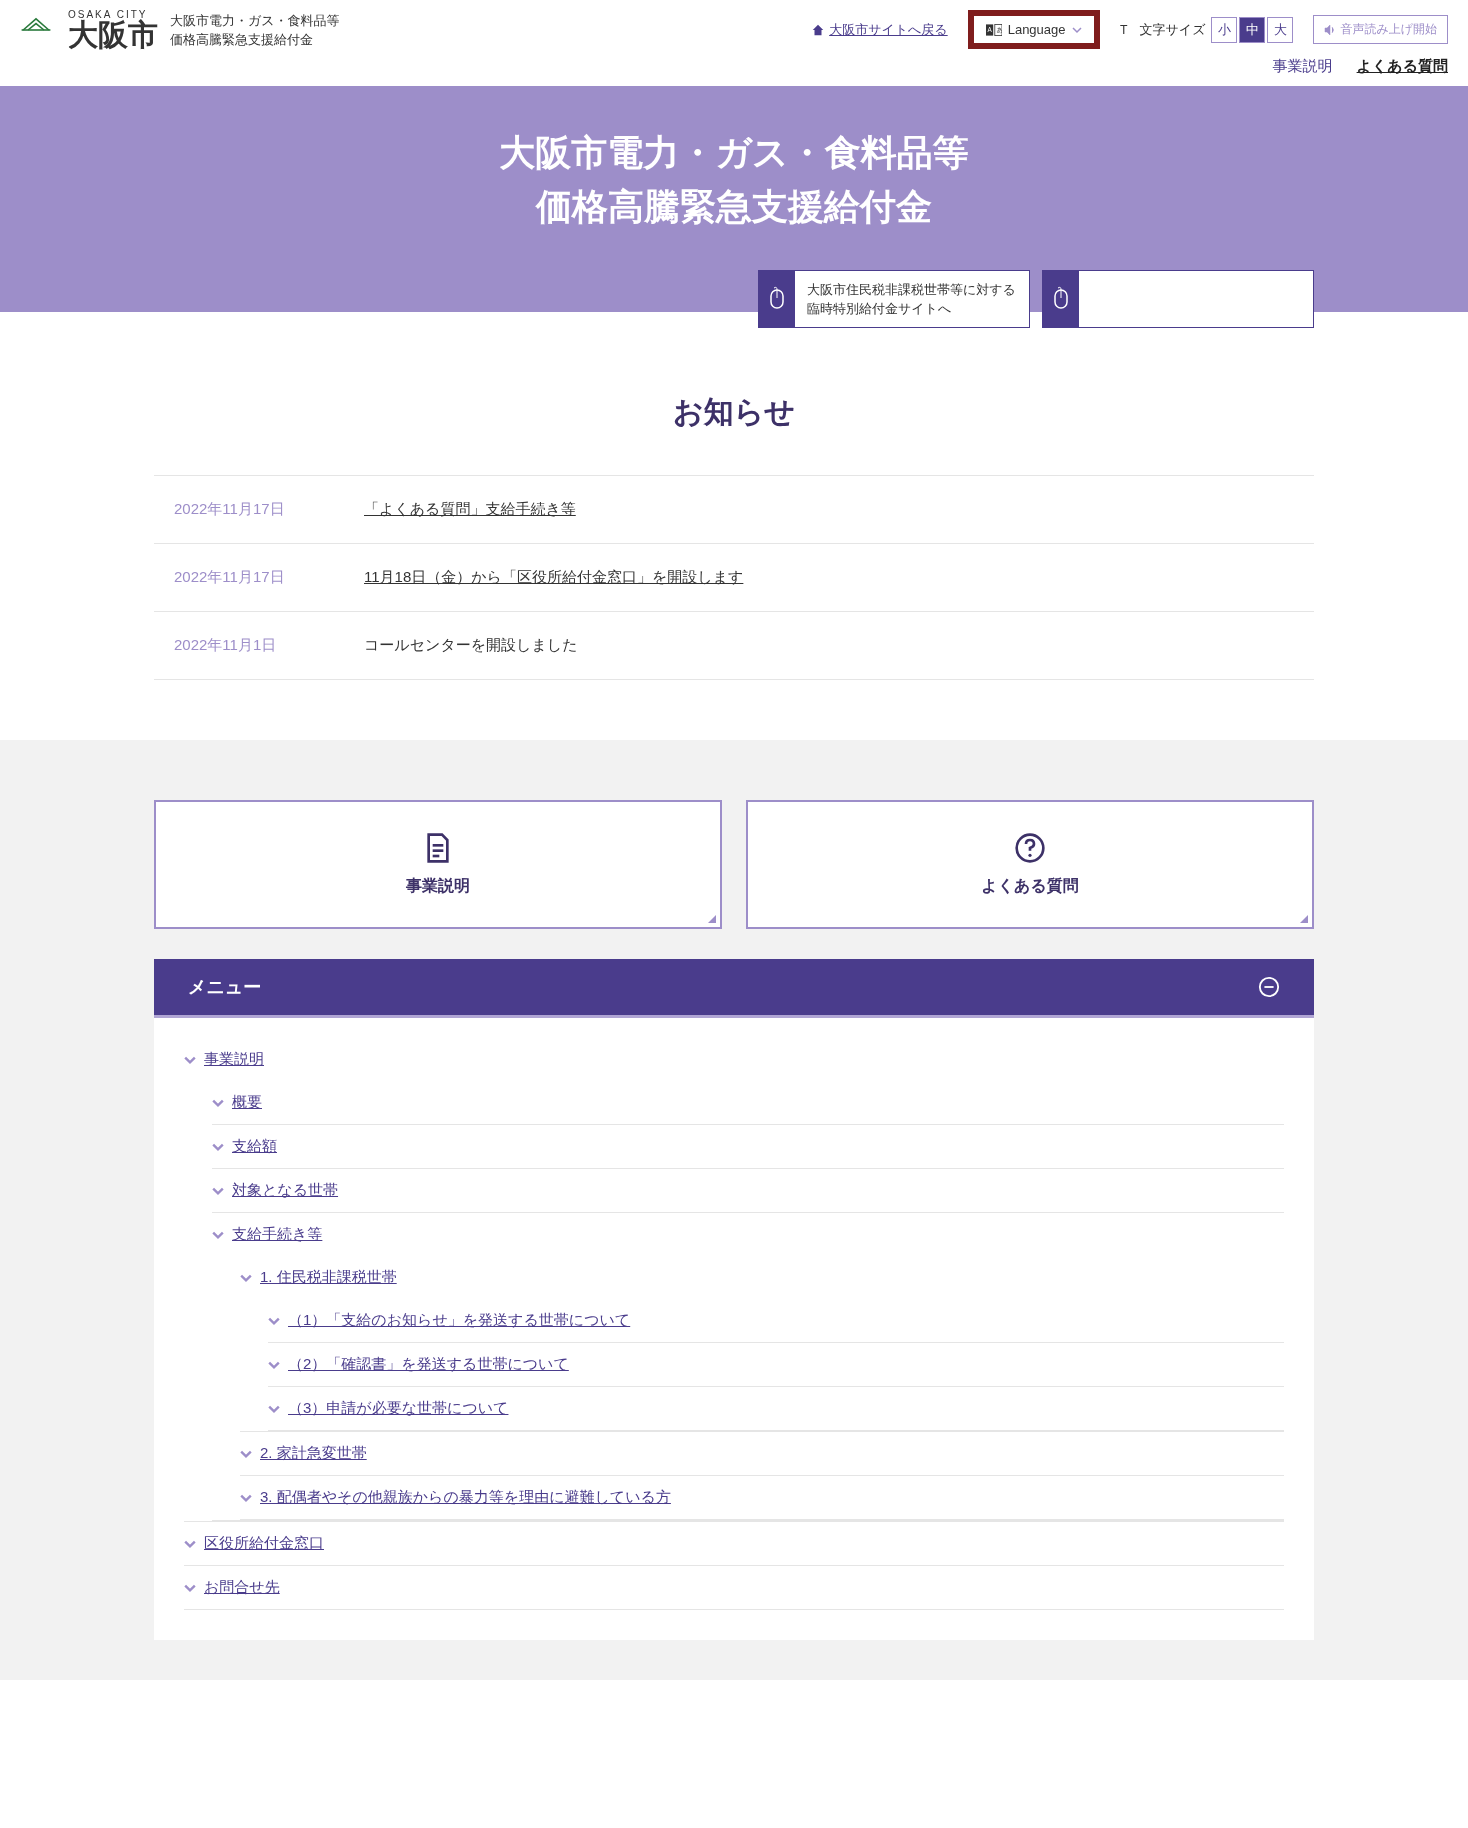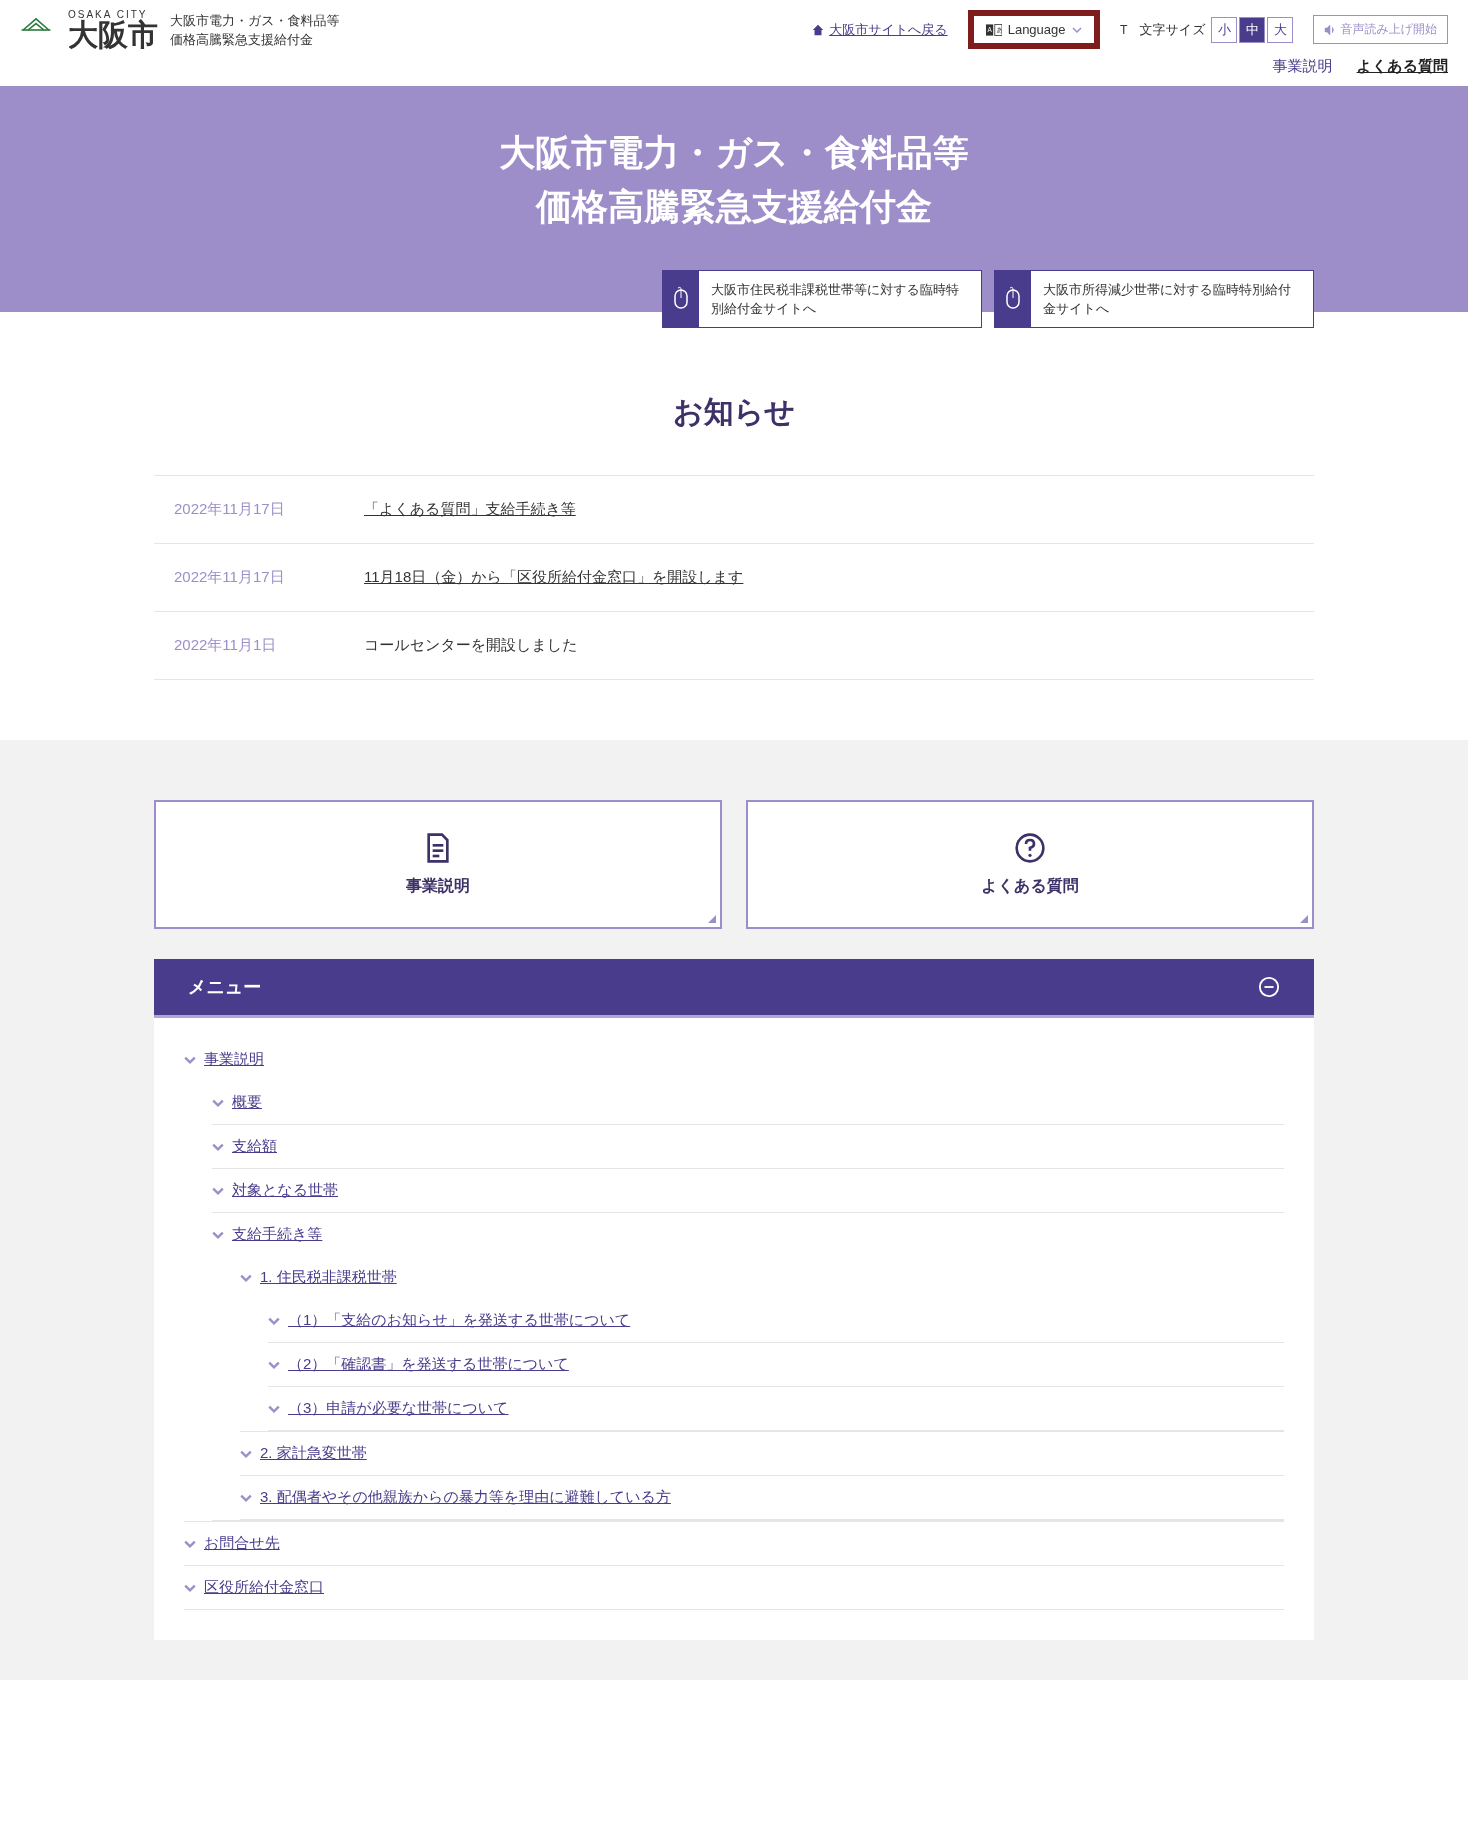--- a/index.html
+++ b/index.html
@@ -25,21 +25,21 @@
 .size-btn.active { background: #4a3c8c; color: #fff; }
 .tts-btn { border: 1px solid #9d8ec9; background: #fff; color: #9d8ec9; padding: 5px 10px; font-size: 12px; cursor: pointer; display: inline-flex; align-items: center; gap: 4px; }
 .header-nav { display: flex; gap: 24px; font-size: 15px; }
 .header-nav a { color: #4a3c8c; text-decoration: none; }
 .header-nav a.active { color: #222; font-weight: bold; text-decoration: underline; }
 
 
 .hero { background: #9d8ec9; padding: 40px 0 0 0; position: relative; }
 .hero-title { color: #fff; font-size: 36px; font-weight: bold; text-align: center; line-height: 1.5; }
 .hero-links { max-width: 1200px; margin: 20px auto 0; display: flex; justify-content: flex-end; gap: 12px; padding: 0 20px 0 20px; transform: translateY(16px); }
-.hero-link { display: flex; align-items: center; background: #fff; border: 1px solid #4a3c8c; width: 320px; cursor: pointer; }
+.hero-link { display: flex; align-items: center; background: #fff; border: 1px solid #4a3c8c; width: 272px; cursor: pointer; }
 .hero-link-icon { background: #4a3c8c; width: 36px; height: 56px; display: flex; align-items: center; justify-content: center; color: #fff; }
 .hero-link-text { flex: 1; padding: 8px 12px; font-size: 13px; color: #333; line-height: 1.5; }
 
 
 .news-section { max-width: 1200px; margin: 0 auto; padding: 80px 20px 60px; background: #fff; }
 .section-title { text-align: center; font-size: 30px; font-weight: bold; color: #3d3168; margin-bottom: 42px; }
 .news-list { border-top: 1px solid #e5e5e5; }
 .news-item { display: flex; gap: 40px; padding: 24px 20px; border-bottom: 1px solid #e5e5e5; font-size: 15px; }
 .news-date { color: #9d8ec9; min-width: 150px; }
 .news-text { color: #333; }
@@ -154,21 +154,20 @@
       <span class="hero-link-text">大阪市住民税非課税世帯等に対する臨時特別給付金サイトへ</span>
     </a>
     <a class="hero-link">
       <span class="hero-link-icon">
         <svg width="18" height="26" viewBox="0 0 18 26">
             <rect x="3" y="4" width="12" height="18" rx="6" fill="none" stroke="#fff" stroke-width="1.5"></rect>
             <line x1="9" y1="4" x2="9" y2="12" stroke="#fff"></line>
             <path d="M6 2 Q9 0 9 4" stroke="#fff" fill="none"></path>
           </svg>
       </span>
-      <span class="hero-link-text">大阪市所得減少世帯に対する臨時特別給付金サイトへ</span>
     </a>
   </div>
 </section>
 
 <section class="news-section">
   <h2 class="section-title">お知らせ</h2>
   <div class="news-list">
     <div class="news-item">
       <span class="news-date">2022年11月17日</span>
       <a href="#" class="news-text linked">「よくある質問」支給手続き等</a>
@@ -291,25 +290,25 @@
                         <span class="lbl">3. 配偶者やその他親族からの暴力等を理由に避難している方</span>
                       </a></li>
                 </ul>
               </li>
             </ul>
           </li>
           <li><a href="#">
                 <svg class="chev" viewBox="0 0 10 10">
                   <path d="M1 3 L5 7 L9 3" stroke="#9d8ec9" stroke-width="2" fill="none"></path>
                 </svg>
-                <span class="lbl">お問合せ先</span>
+                <span class="lbl">区役所給付金窓口</span>
               </a></li>
           <li><a href="#">
                 <svg class="chev" viewBox="0 0 10 10">
                   <path d="M1 3 L5 7 L9 3" stroke="#9d8ec9" stroke-width="2" fill="none"></path>
                 </svg>
-                <span class="lbl">区役所給付金窓口</span>
+                <span class="lbl">お問合せ先</span>
               </a></li>
         </ul>
       </div>
     </div>
   </div>
 </section>
 
 </body></html>

